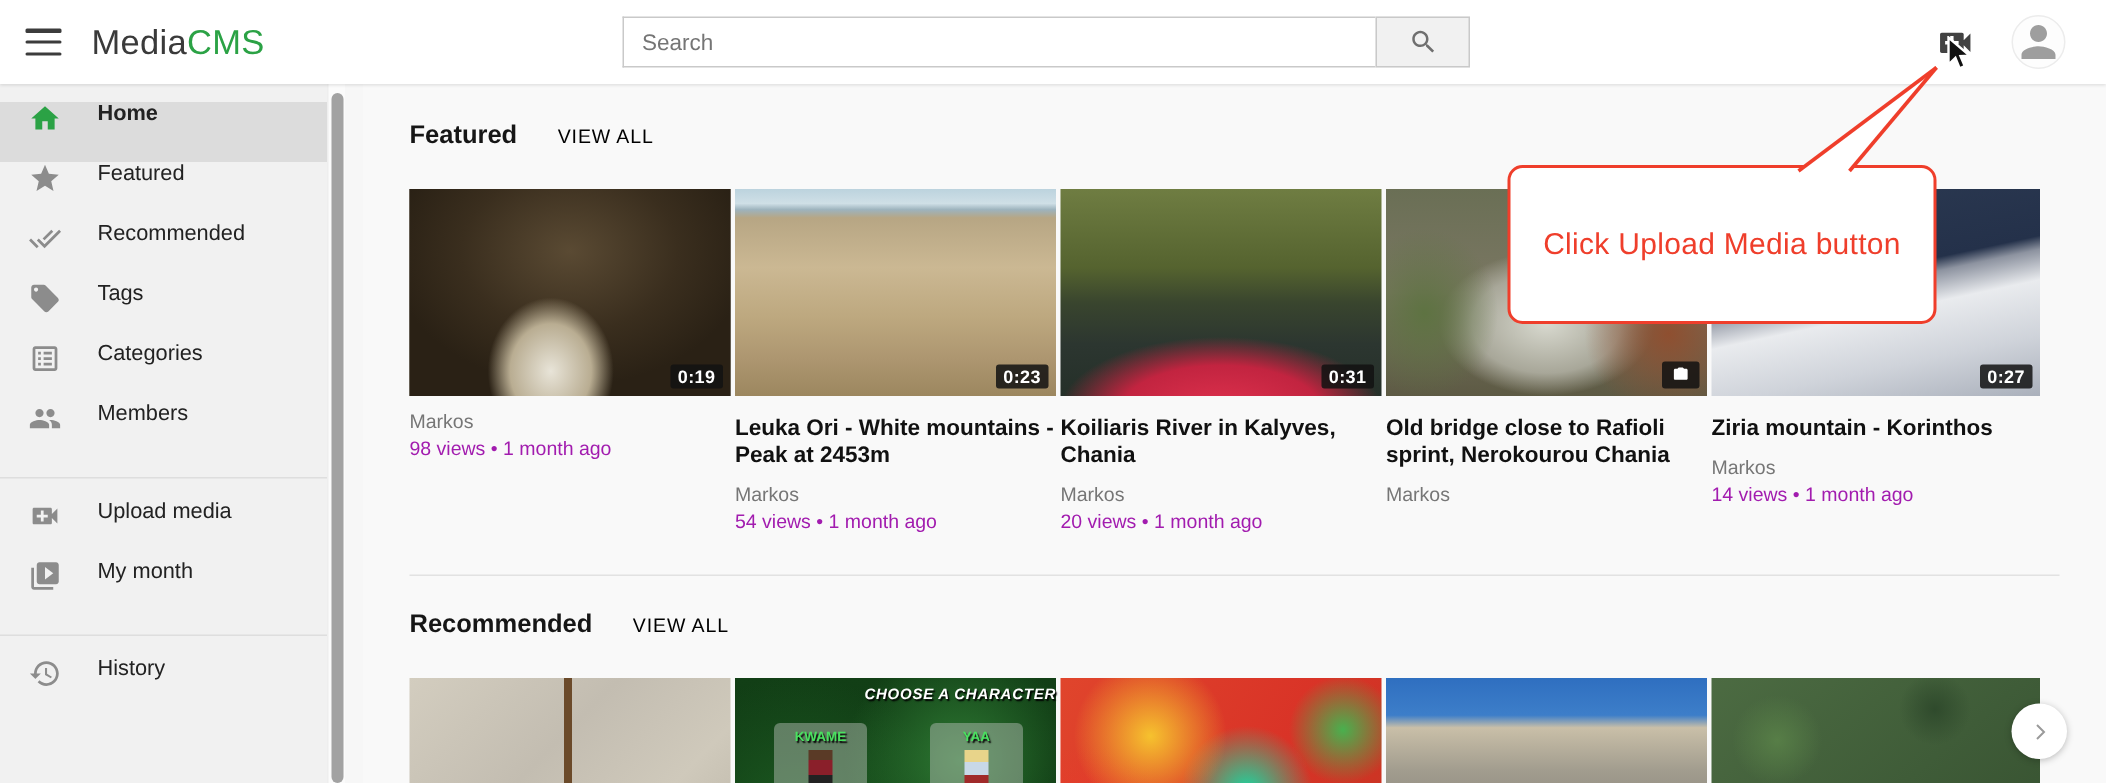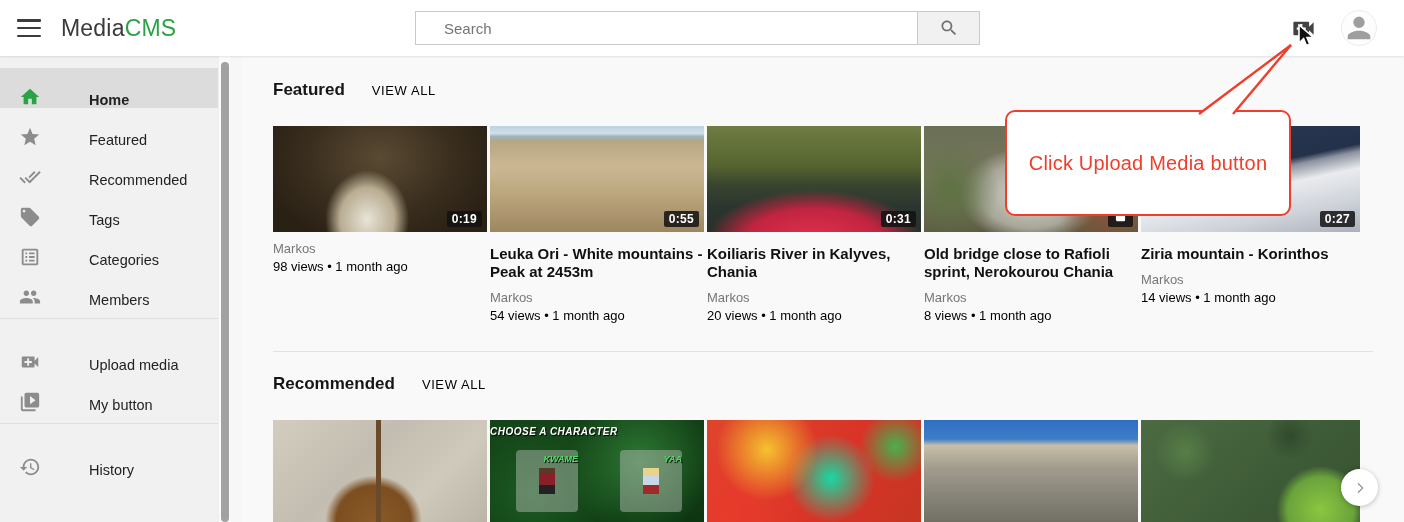--- a/index.html
+++ b/index.html
@@ -10,39 +10,39 @@
   
   .topbar { position:absolute; top:0; left:0; width:100%; height:56px; background:#fff;
     box-shadow:0 1px 2px rgba(0,0,0,0.10); z-index:20; display:flex; align-items:center; }
   .hamburger { width:24px; height:18px; margin-left:17px; display:flex; flex-direction:column;
     justify-content:space-between; cursor:pointer; background:none; border:none; }
   .hamburger span { display:block; height:2.5px; background:#3c3c3c; border-radius:1px; }
   .logo { margin-left:20px; font-size:23px; font-weight:500; color:#3a3a3a; letter-spacing:0.2px; }
   .logo .cms { color:#2ba245; }
   .search-wrap { position:absolute; left:415px; top:11px; display:flex; }
   .search-input { width:502px; height:34px; border:1px solid #c9c9c9; border-right:none;
-    padding:0 28px; font-size:15px; color:#333; background:#fff; outline:none;
+    padding:0 12px; font-size:15px; color:#333; background:#fff; outline:none;
     font-family:"Liberation Sans","DejaVu Sans",sans-serif; }
   .search-input::placeholder { color:#757575; }
   .search-btn { width:63px; height:34px; border:1px solid #c9c9c9; background:#f1f1f1;
     display:flex; align-items:center; justify-content:center; cursor:pointer; }
   .search-btn svg { width:20px; height:20px; fill:#6f6f6f; }
   .top-right { position:absolute; right:27px; top:0; height:56px; display:flex; align-items:center; }
   .upload-top { width:27px; height:27px; margin-right:24px; color:#424242; cursor:pointer;
     background:none; border:none; padding:0; }
   .upload-top svg { width:27px; height:27px; fill:currentColor; }
   .avatar { width:36px; height:36px; border-radius:50%; background:#fdfdfd;
     border:1px solid #ececec; overflow:hidden; display:flex; align-items:flex-end;
     justify-content:center; cursor:pointer; }
   .avatar svg { width:34px; height:34px; fill:#9e9e9e; }
 
   
   .sidebar { position:absolute; top:56px; left:0; width:230px; height:466px; background:#f1f1f1; }
   .side-nav { position:absolute; left:0; top:0; width:218px; padding-top:12px; }
-  .side-item { display:flex; align-items:flex-end; height:40px; padding-left:19px; cursor:pointer;gap:24px; }
+  .side-item { display:flex; align-items:flex-start; height:40px; padding-left:19px; cursor:pointer; }
   .side-item.active { background:#dcdcdc; }
   .side-item .sicon { width:22px; height:22px; margin-right:24px; color:#8c8c8c;
     display:flex; align-items:center; }
   .side-item .sicon svg { width:22px; height:22px; fill:currentColor; }
   .side-item.active .sicon { color:#2ba245; }
   .side-label { font-size:14.5px; color:#222; }
   .side-item.active .side-label { font-weight:bold; }
   .side-divider { height:1px; background:#dedede; margin:10px 0 14px 0; border:none; }
   .side-scroll { position:absolute; right:0; top:0; width:12px; height:466px; background:#fbfbfb;
     border-left:1px solid #eee; }
@@ -54,29 +54,29 @@
     background:#f9f9f9; padding-left:31px; }
   .sec-head { display:flex; align-items:baseline; }
   .sec-head.first { padding-top:24px; }
   .sec-head.second { padding-top:22px; }
   .sec-title { font-size:17px; font-weight:bold; color:#161616; }
   .view-all { font-size:13px; color:#000000; margin-left:27px; letter-spacing:0.6px;
     text-decoration:none; cursor:pointer; }
   .card-row { display:flex; margin-top:26px; }
   .card { width:214px; margin-right:3px; }
   .card.wide, .card.wide .thumb { width:219px; }
-  .thumb { position:relative; width:214px; height:106px; background:#888; cursor:pointer; }
+  .thumb { position:relative; width:214px; height:138px; background:#888; cursor:pointer; }
   .dur { position:absolute; right:5px; bottom:5px; background:rgba(18,18,18,0.85); color:#fff;
     font-size:12px; font-weight:bold; padding:1px 5px; border-radius:2px; letter-spacing:0.3px; }
   .dur.cam { padding:3px 6px 1px; }
   .dur.cam svg { width:13px; height:11px; fill:#fff; }
   .vtitle { margin-top:13px; font-size:15px; font-weight:bold; color:#111; line-height:18px;
     cursor:pointer; }
   .vauthor { margin-top:9px; font-size:13px; color:#767676; line-height:16px; cursor:pointer; }
-  .vmeta { font-size:13px; color:#000000; line-height:19px; }
+  .vmeta { font-size:13px; color:#a21caf; line-height:19px; }
   .row-divider { height:1px; background:#e2e2e2; border:none; margin:26px 31px 0 0; }
 
   
   .t1 { background:
     radial-gradient(ellipse 60px 70px at 44% 88%, #e8e4d8 0%, #b9ad92 45%, rgba(0,0,0,0) 70%),
     radial-gradient(ellipse 120px 90px at 50% 30%, #5a4a33 0%, #3a2e1e 60%, #2a2115 100%),
     linear-gradient(180deg, #4a3c2a 0%, #33291a 55%, #57503c 100%); }
   .t2 { background:
     linear-gradient(180deg, #bcd3de 0%, #cfdfe6 7%, #9db3bd 10%, #b7a684 14%, #cbb893 38%, #bda87f 62%, #ad9670 82%, #9c875f 100%); }
   .t3 { background:
@@ -105,28 +105,28 @@
     linear-gradient(120deg, #e0452c 0%, #d93327 60%, #c53522 100%); }
   .t9 { background:
     linear-gradient(180deg, #2f6fc0 0%, #3d7ec9 18%, #c9bfa8 24%, #a19c8e 45%, #88857a 70%, #6f6d62 100%); }
   .t10 { background:
     radial-gradient(circle 55px at 82% 85%, #8cc63f 0%, #6aa33c 60%, rgba(0,0,0,0) 80%),
     radial-gradient(circle 40px at 20% 30%, #577e47 0%, rgba(0,0,0,0) 75%),
     radial-gradient(circle 30px at 68% 15%, #2f4a2c 0%, rgba(0,0,0,0) 80%),
     linear-gradient(140deg, #4c6b42 0%, #3f5c38 55%, #35502f 100%); }
 
   
-  .g-head { position:absolute; top:6px; left:0; width:100%; text-align:left; color:#fff;
+  .g-head { position:absolute; top:6px; left:0; width:100%; text-align:right; color:#fff;
     font-size:10px; font-weight:bold; font-style:italic; letter-spacing:0.5px;
     text-shadow:1px 1px 1px #000; }
   .g-panel { position:absolute; top:30px; width:62px; height:62px; background:rgba(190,195,190,0.45);
     border-radius:4px; }
   .g-panel.left { left:26px; } .g-panel.right { right:22px; }
-  .g-name { position:absolute; top:34px; width:62px; text-align:right; color:#49e25f;
-    font-size:9px; font-weight:bold; text-shadow:1px 1px 1px #000;font-style:italic; }
+  .g-name { position:absolute; top:34px; width:62px; text-align:center; color:#49e25f;
+    font-size:9px; font-weight:bold; text-shadow:1px 1px 1px #000; }
   .g-name.left { left:26px; } .g-name.right { right:22px; }
   .g-sprite { position:absolute; top:48px; width:16px; height:26px; }
   .g-sprite.left { left:49px; background:linear-gradient(180deg,#5a3a26 0 25%,#8a1f2a 25% 65%,#222 65% 100%); }
   .g-sprite.right { right:45px; background:linear-gradient(180deg,#e8d48a 0 30%,#c8d8e8 30% 65%,#a02a2a 65% 100%); }
 
   
   .next-btn { position:absolute; left:1341px; top:469px; width:37px; height:37px; border-radius:50%;
     background:#fff; border:none; box-shadow:0 1px 5px rgba(0,0,0,0.25); cursor:pointer;
     display:flex; align-items:center; justify-content:center; z-index:15; }
   .next-btn svg { width:16px; height:16px; stroke:#9a9a9a; stroke-width:2; fill:none; }
@@ -231,21 +231,21 @@
             </svg>
           </span>
         <span class="side-label">Upload media</span>
       </div>
       <div class="side-item">
         <span class="sicon">
             <svg viewBox="0 0 24 24">
               <path d="M4 6H2v14c0 1.1.9 2 2 2h14v-2H4V6zm16-4H8c-1.1 0-2 .9-2 2v12c0 1.1.9 2 2 2h12c1.1 0 2-.9 2-2V4c0-1.1-.9-2-2-2zm-8 12.5v-9l6 4.5-6 4.5z"></path>
             </svg>
           </span>
-        <span class="side-label">My button</span>
+        <span class="side-label">My month</span>
       </div>
       <hr class="side-divider">
       <div class="side-item">
         <span class="sicon">
             <svg viewBox="0 0 24 24">
               <path d="M13 3c-4.97 0-9 4.03-9 9H1l3.89 3.89.07.14L9 12H6c0-3.87 3.13-7 7-7s7 3.13 7 7-3.13 7-7 7c-1.93 0-3.68-.79-4.94-2.06l-1.42 1.42C8.27 19.99 10.51 21 13 21c4.97 0 9-4.03 9-9s-4.03-9-9-9zm-1 5v5l4.28 2.54.72-1.21-3.5-2.08V8H12z"></path>
             </svg>
           </span>
         <span class="side-label">History</span>
       </div>
@@ -265,21 +265,21 @@
     <div class="card-row">
       <div class="card">
         <div class="thumb t1">
           <span class="dur">0:19</span>
         </div>
         <div class="vauthor">Markos</div>
         <div class="vmeta">98 views • 1 month ago</div>
       </div>
       <div class="card">
         <div class="thumb t2">
-          <span class="dur">0:55</span>
+          <span class="dur">0:23</span>
         </div>
         <div class="vtitle">Leuka Ori - White mountains - Peak at 2453m</div>
         <div class="vauthor">Markos</div>
         <div class="vmeta">54 views • 1 month ago</div>
       </div>
       <div class="card">
         <div class="thumb t3">
           <span class="dur">0:31</span>
         </div>
         <div class="vtitle">Koiliaris River in Kalyves, Chania</div>
@@ -287,21 +287,20 @@
         <div class="vmeta">20 views • 1 month ago</div>
       </div>
       <div class="card">
         <div class="thumb t4">
           <span class="dur cam"><svg viewBox="0 0 24 24">
                 <path d="M12 15.2a3.2 3.2 0 1 0 0-6.4 3.2 3.2 0 0 0 0 6.4zM9 2 7.17 4H4c-1.1 0-2 .9-2 2v12c0 1.1.9 2 2 2h16c1.1 0 2-.9 2-2V6c0-1.1-.9-2-2-2h-3.17L15 2H9z"></path>
               </svg></span>
         </div>
         <div class="vtitle">Old bridge close to Rafioli sprint, Nerokourou Chania</div>
         <div class="vauthor">Markos</div>
-        <div class="vmeta">8 views • 1 month ago</div>
       </div>
       <div class="card wide">
         <div class="thumb t5">
           <span class="dur">0:27</span>
         </div>
         <div class="vtitle">Ziria mountain - Korinthos</div>
         <div class="vauthor">Markos</div>
         <div class="vmeta">14 views • 1 month ago</div>
       </div>
     </div>

